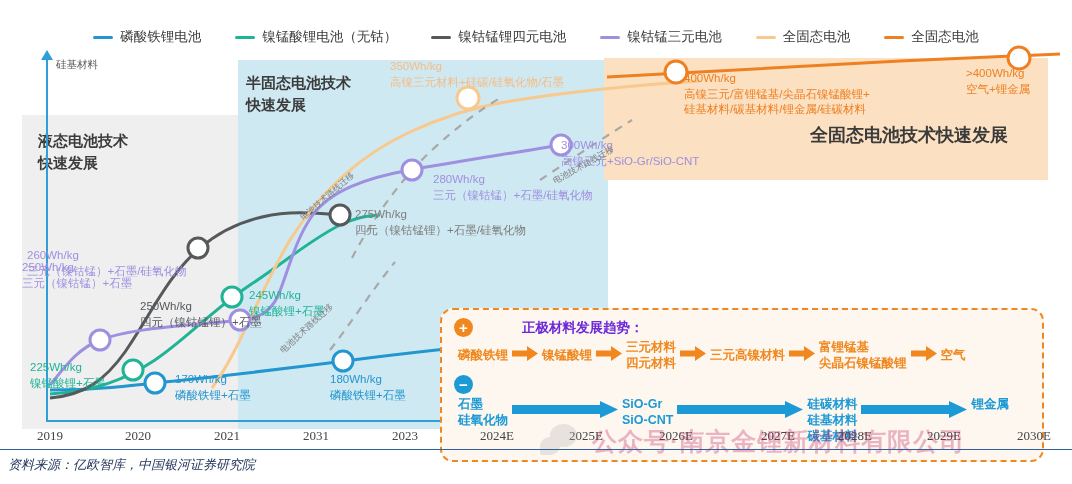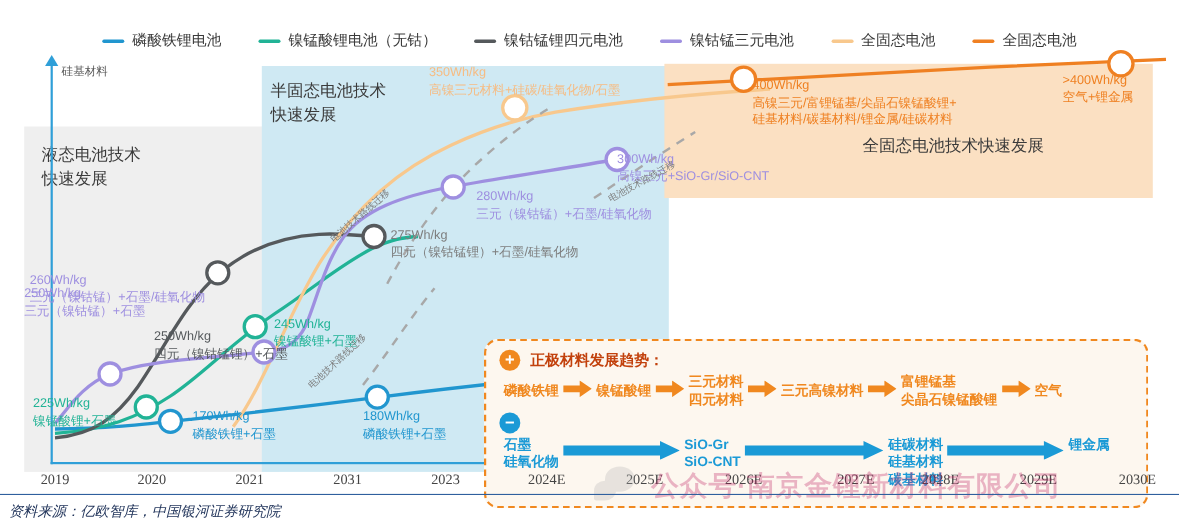--- a/index.html
+++ b/index.html
@@ -22,24 +22,24 @@
   .legend-label{font-size:13.5px;color:#3a3a3a;white-space:nowrap;}
 
   
   .plot{position:absolute;left:0;top:50px;width:1072px;height:378px;}
 
   .band{position:absolute;}
   .band-liquid{left:22px;top:65px;width:232px;height:314px;background:#efefef;}
   .band-semi{left:238px;top:10px;width:370px;height:369px;background:#cfe9f3;}
   .band-solid{left:604px;top:8px;width:444px;height:122px;background:#fbe0c2;}
 
-  .band-title{position:absolute;font-size:15px;font-weight:normal;color:#3b3b3b;line-height:1.45;white-space:pre-line;}
+  .band-title{position:absolute;font-size:15px;font-weight:bold;color:#3b3b3b;line-height:1.45;white-space:pre-line;}
   .band-title-liquid{left:38px;top:80px;}
   .band-title-semi{left:246px;top:22px;}
-  .band-title-solid{left:784px;top:72px;font-size:15px;color:#3b3b3b;}
+  .band-title-solid{left:810px;top:72px;font-size:18px;color:#3b3b3b;}
 
   
   .y-axis{position:absolute;left:46px;top:8px;width:2px;height:364px;background:#2f9fd8;}
   .y-arrow{position:absolute;left:41px;top:0px;width:0;height:0;
       border-left:6px solid transparent;border-right:6px solid transparent;border-bottom:10px solid #2f9fd8;}
   .y-label{position:absolute;left:56px;top:8px;font-size:10.5px;color:#5a5a5a;}
 
   .x-axis{position:absolute;left:46px;top:370px;width:990px;height:2px;background:#2f9fd8;}
   .x-arrow{position:absolute;left:1034px;top:365px;width:0;height:0;
       border-top:6px solid transparent;border-bottom:6px solid transparent;border-left:10px solid #2f9fd8;}
@@ -61,21 +61,21 @@
     position:absolute;left:440px;top:258px;width:604px;height:154px;
     border:2px dashed #f0881f;border-radius:13px;background:#fdf7ef;
     box-sizing:border-box;padding:8px 12px 6px 12px;
   }
   .inset-head{display:flex;align-items:center;gap:9px;margin-bottom:3px;}
   .circ{width:19px;height:19px;border-radius:50%;display:flex;align-items:center;justify-content:center;
         color:#fff;font-size:15px;font-weight:bold;line-height:1;}
   .circ-plus{background:#f0881f;}
   .circ-minus{background:#1b9ad6;}
   .head-txt{font-size:13.5px;font-weight:bold;}
-  .head-txt.cath{color:#c2410c;}
+  .head-txt.cath{color:#6d28d9;margin-left:40px;}
   .head-txt.anod{color:#1b9ad6;}
 
   .flowrow{display:flex;align-items:center;gap:4px;margin:2px 0 4px 4px;}
   .flow-item{font-size:12.5px;line-height:1.25;white-space:pre-line;}
   .flow-item.cath{color:#f0881f;font-weight:bold;}
   .flow-item.anod{color:#1b9ad6;font-weight:bold;}
   .arrow-fat{flex:none;}
   .arrow-long{flex:none;}
 
   

